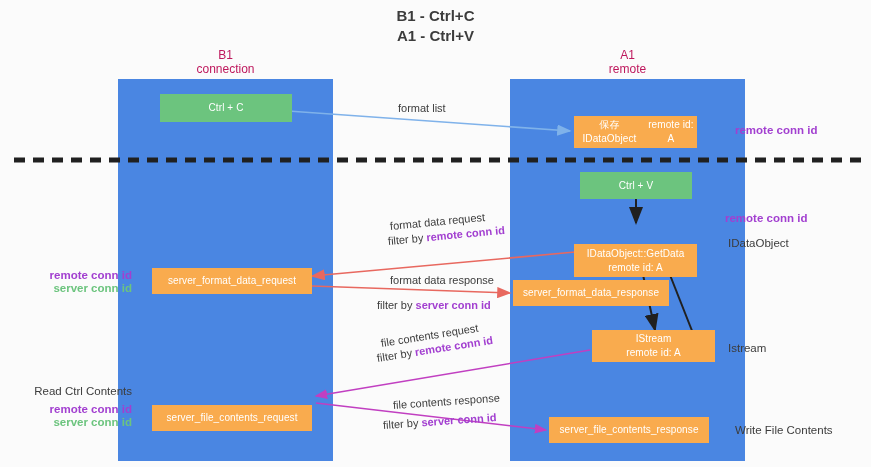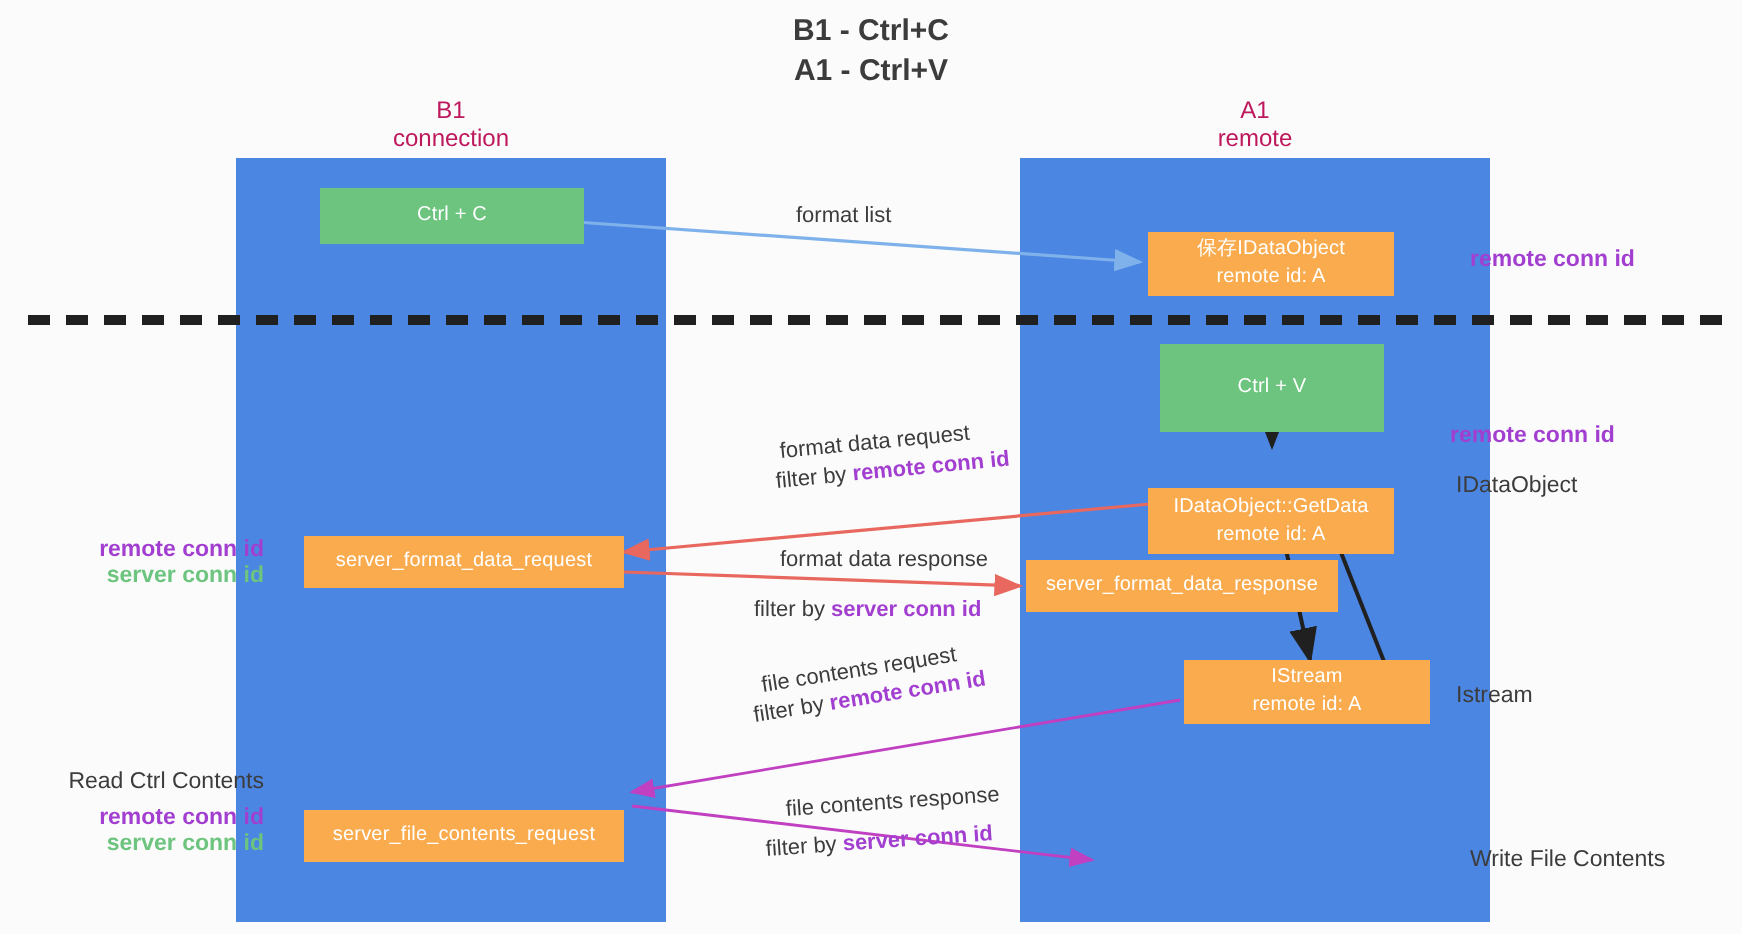--- a/index.html
+++ b/index.html
@@ -113,26 +113,26 @@
 
     <path d="M590,350 L316,396" stroke="#c13fc1" stroke-width="1.4" fill="none" marker-end="url(#ahMag)"></path>
 
     <path d="M316,403 L546,430" stroke="#c13fc1" stroke-width="1.4" fill="none" marker-end="url(#ahMag)"></path>
   </svg>
 
   <div class="node green" style="left:160px;top:94px;width:132px;height:28px;">
     <span>Ctrl + C</span>
   </div>
 
-  <div class="node orange" style="left:574px;top:116px;width:123px;height:32px;flex-direction:column;">
+  <div class="node orange" style="left:574px;top:116px;width:123px;height:32px;flex-direction:row;">
     <span>保存IDataObject</span>
     <span>remote id: A</span>
   </div>
 
-  <div class="node green" style="left:580px;top:172px;width:112px;height:44px;">
+  <div class="node green" style="left:580px;top:172px;width:112px;height:27px;">
     <span>Ctrl + V</span>
   </div>
 
   <div class="node orange" style="left:574px;top:228px;width:123px;height:33px;flex-direction:column;margin-top:16px;">
     <span>IDataObject::GetData</span>
     <span>remote id: A</span>
   </div>
 
   <div class="node orange" style="left:152px;top:268px;width:160px;height:26px;">
     <span>server_format_data_request</span>
@@ -144,20 +144,23 @@
 
   <div class="node orange" style="left:592px;top:330px;width:123px;height:32px;flex-direction:column;">
     <span>IStream</span>
     <span>remote id: A</span>
   </div>
 
   <div class="node orange" style="left:152px;top:385px;width:160px;height:26px;margin-top:20px;">
     <span>server_file_contents_request</span>
   </div>
 
+  <div class="node orange" style="left:549px;top:417px;width:160px;height:26px;">
+    <span>server_file_contents_response</span>
+  </div>
 
   <div class="sidelabel right purple" style="left:735px;top:123px;">remote conn id</div>
 
   <div class="sidelabel right purple" style="left:725px;top:211px;">remote conn id</div>
 
   <div class="sidelabel right" style="left:728px;top:236px;">IDataObject</div>
 
   <div class="sidelabel right" style="left:728px;top:341px;">Istream</div>
 
   <div class="sidelabel right" style="left:735px;top:423px;">Write File Contents</div>

